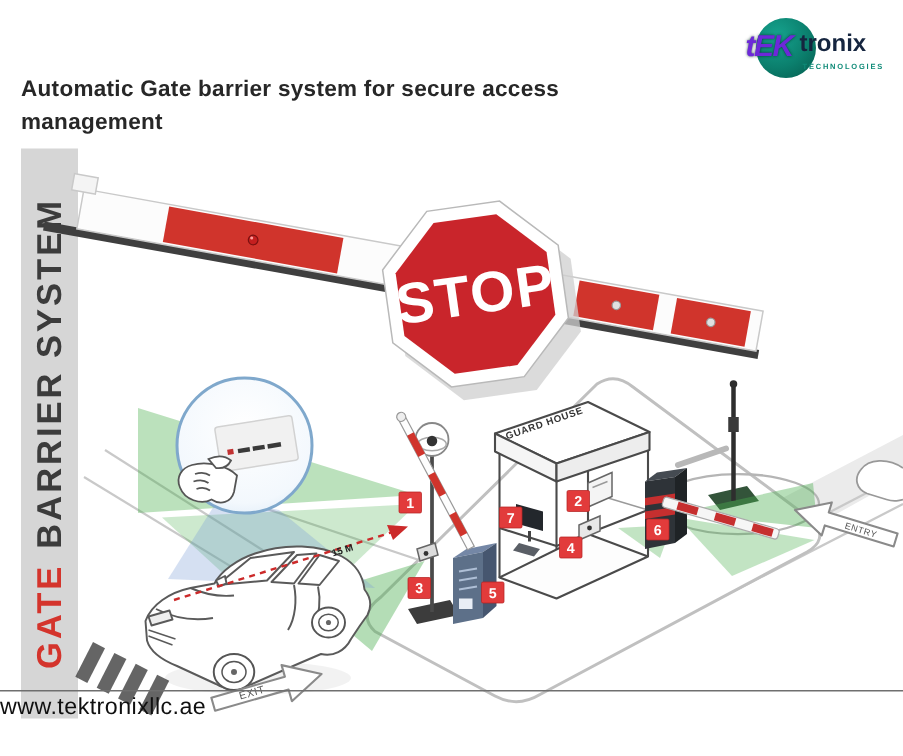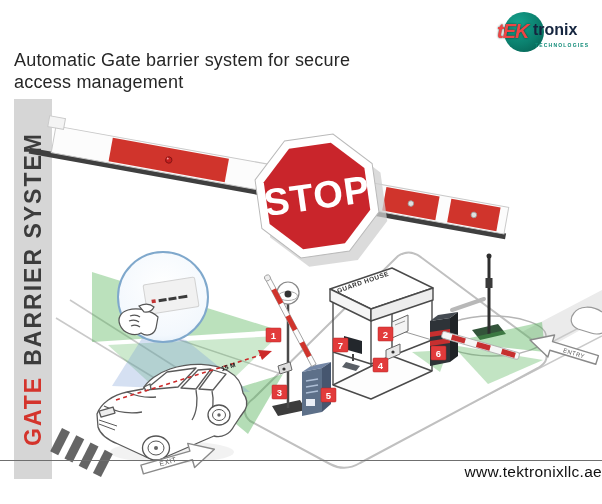--- a/index.html
+++ b/index.html
@@ -3,36 +3,36 @@
 <meta charset="utf-8">
 <style>
   html,body{margin:0;padding:0;background:#fff;}
   .stage{position:relative;width:602px;height:504px;background:#ffffff;overflow:hidden;
          font-family:"Liberation Sans",sans-serif;}
   
   .logo{position:absolute;left:492px;top:8px;width:108px;height:50px;}
   .logo-circle{position:absolute;left:12px;top:4px;width:40px;height:40px;border-radius:50%;
                background:radial-gradient(circle at 35% 30%, #16a38e 0%, #0b7f6d 55%, #055a4c 100%);}
   .logo-mark{position:absolute;left:5px;top:12px;font-size:20px;font-style:italic;font-weight:bold;
-             color:#ef4444;letter-spacing:-1px;text-shadow:0 0 2px rgba(0,40,35,.8);}
+             color:#6d28d9;letter-spacing:-1px;text-shadow:0 0 2px rgba(0,40,35,.8);}
   .logo-name{position:absolute;left:41px;top:13px;font-size:16px;font-weight:800;color:#15253f;letter-spacing:0;}
   .logo-tagline{position:absolute;left:43px;top:34px;font-size:5px;font-weight:bold;color:#0e8a77;letter-spacing:1.2px;}
   
-  .title{position:absolute;left:14px;top:49px;width:372px;margin:0;font-size:18px;font-weight:400;
+  .title{position:absolute;left:14px;top:49px;width:372px;margin:0;font-size:15px;font-weight:700;
          color:#272727;line-height:22px;letter-spacing:.2px;}
   
   .strip{position:absolute;left:14px;top:99px;width:38px;height:380px;background:#d6d6d6;}
   .strip-inner{position:absolute;left:50%;top:50%;transform:translate(-50%,-50%) rotate(-90deg);
                white-space:nowrap;font-weight:700;font-size:23px;letter-spacing:2px;}
   .strip-w1{color:#d4342c;margin-right:10px;}
   .strip-w2{color:#3c3c3c;}
   
   .scene{position:absolute;left:0;top:0;}
   
-  .footer{position:absolute;left:0;right:0;top:460px;border-top:1.5px solid #6f6f6f;text-align:right;}
+  .footer{position:absolute;left:0;right:0;top:460px;border-top:1.5px solid #6f6f6f;text-align:left;}
   .footer-url{display:inline-block;padding-top:2px;font-size:15.5px;color:#101010;letter-spacing:.3px;}
   text{font-family:"Liberation Sans",sans-serif;}
 </style>
 </head>
 <body>
 
 <div class="stage">
 
   <div class="logo">
     <div class="logo-circle"></div>

